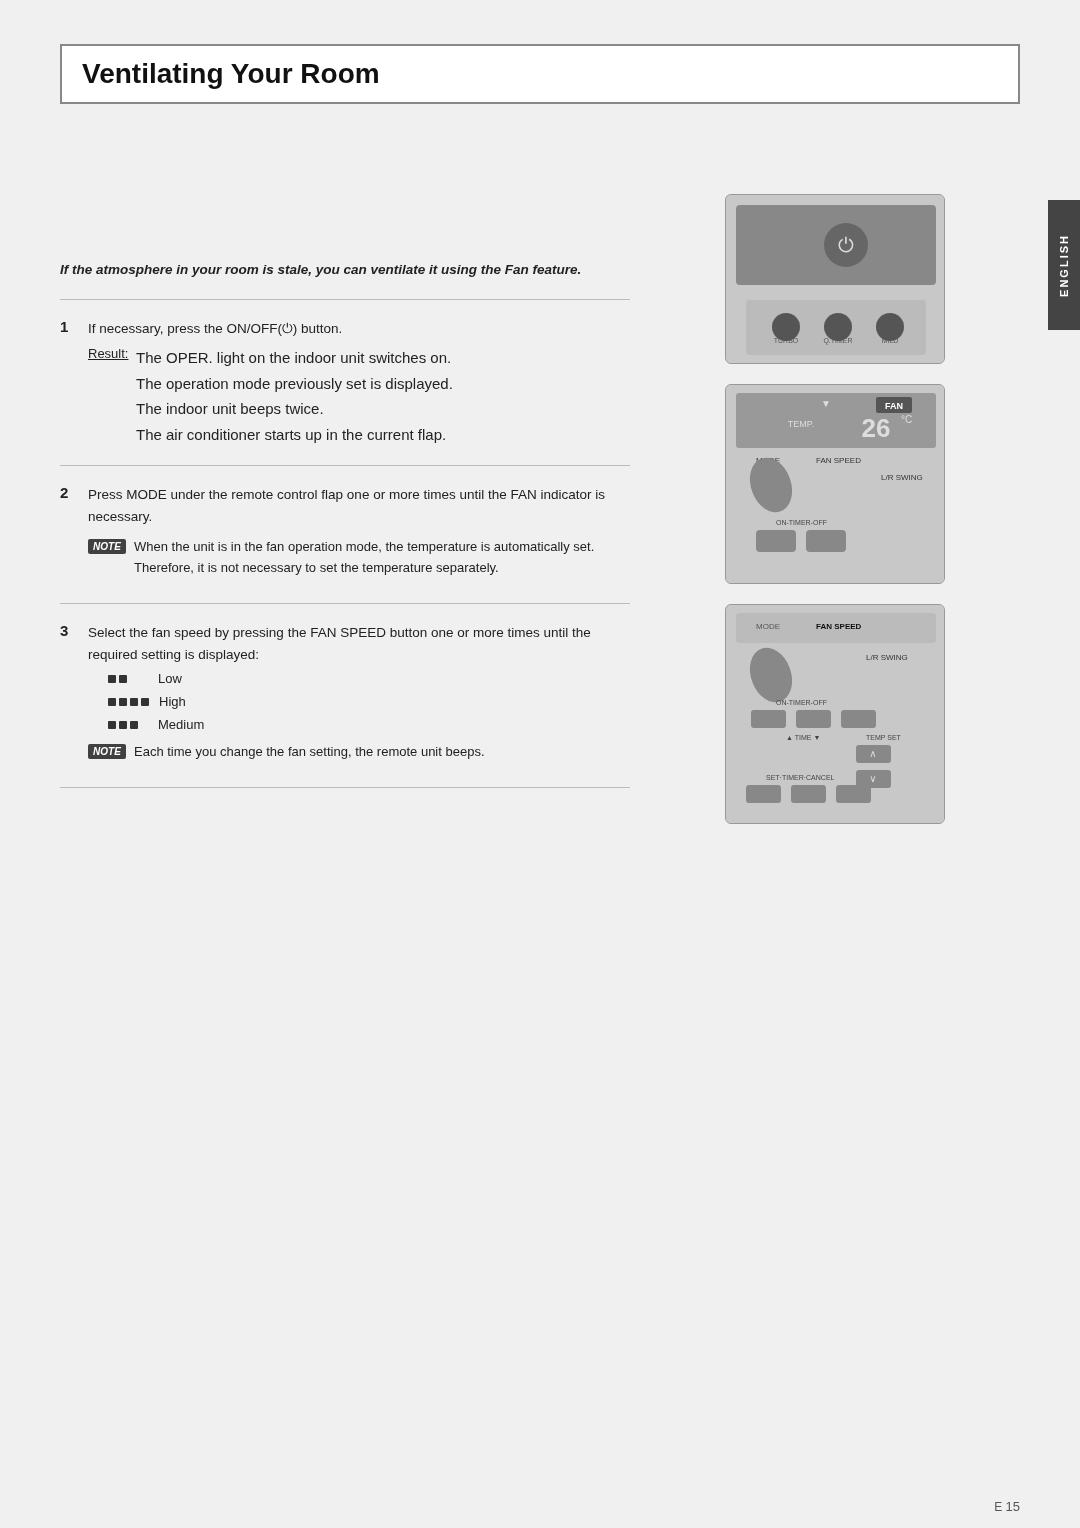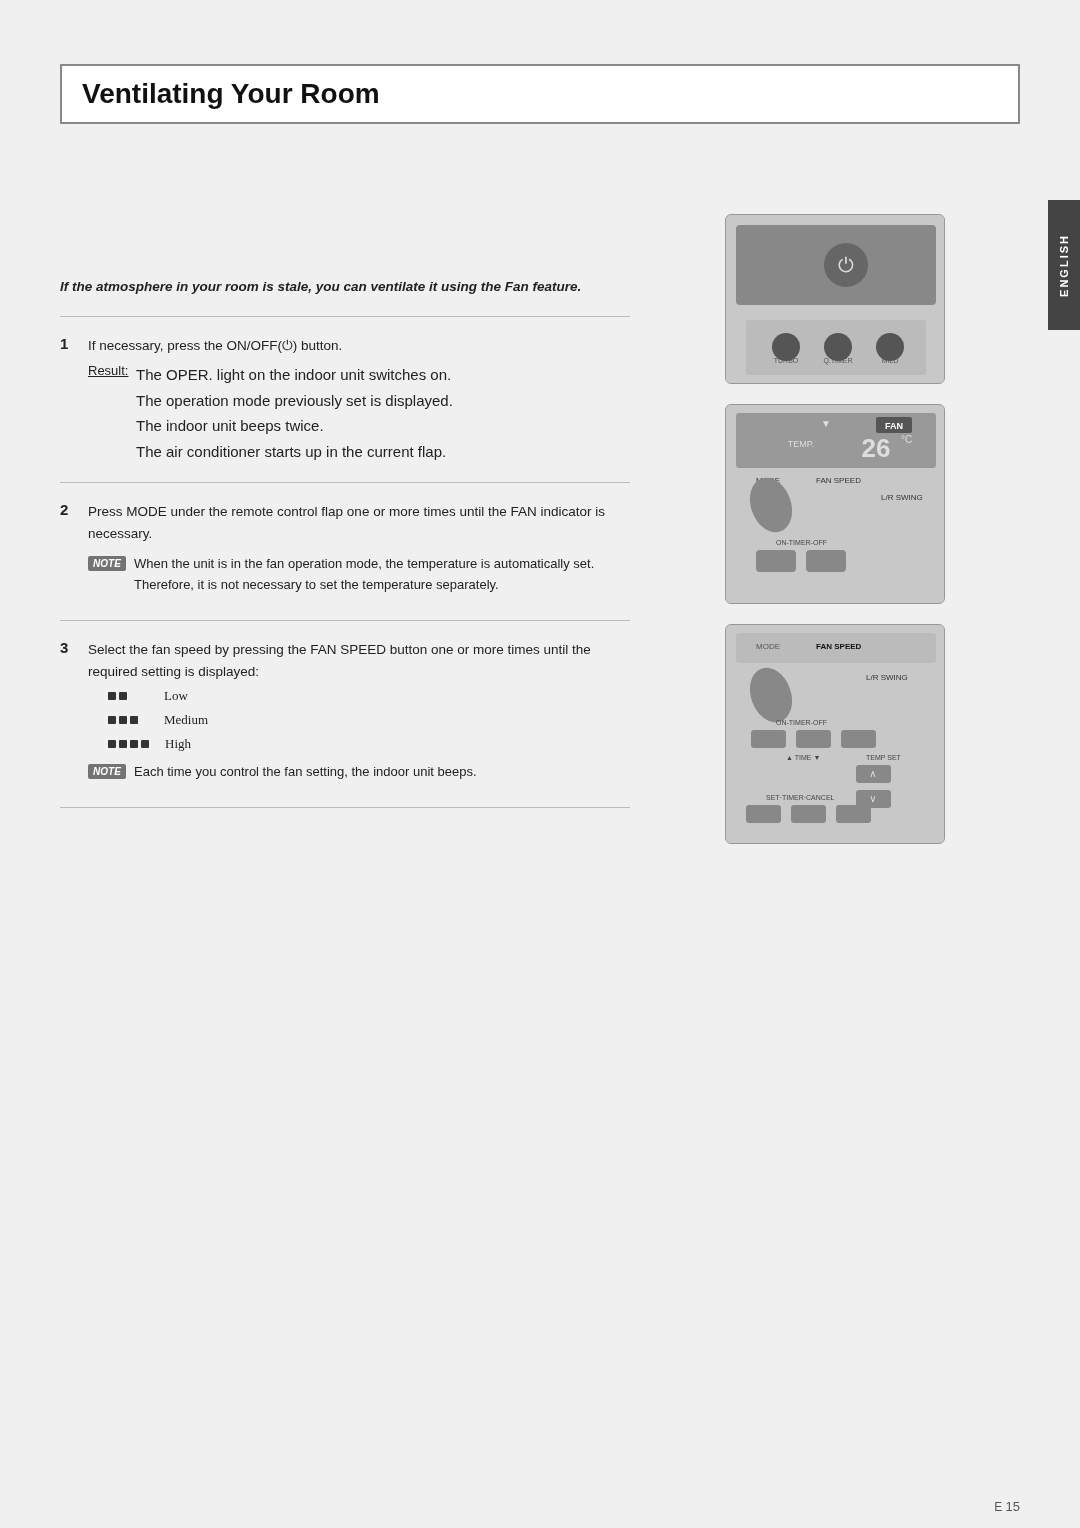--- a/index.html
+++ b/index.html
@@ -39,21 +39,21 @@
       font-weight: bold;
       writing-mode: vertical-rl;
       transform: rotate(180deg);
       letter-spacing: 2px;
     }
 
     
     .main-content {
       position: absolute;
       left: 60px;
-      top: 64px;
+      top: 44px;
       width: 960px;
       height: 1440px;
     }
 
     
     .title-section {
       border: 2px solid #888;
       padding: 12px 20px;
       margin-bottom: 30px;
       background: white;
@@ -137,45 +137,44 @@
 
     
     .note-block {
       display: flex;
       gap: 8px;
       margin-top: 10px;
       margin-bottom: 6px;
       align-items: flex-start;
     }
     .note-label {
-      background: #737373;
+      background: #404040;
       color: white;
       font-size: 10px;
       font-weight: bold;
       padding: 2px 5px;
       border-radius: 2px;
       min-width: 38px;
       text-align: center;
       margin-top: 2px;
       font-style: italic;
     }
     .note-text {
       font-size: 13px;
       line-height: 1.6;
       flex: 1;
     }
 
     
     .fan-speed-item {
       display: flex;
       align-items: center;
-      gap: 16px;
+      gap: 10px;
       margin-bottom: 8px;
       margin-left: 20px;
-      font-family: Liberation Serif, serif;
     }
     .dots {
       display: flex;
       gap: 3px;
       min-width: 40px;
     }
     .dot {
       width: 8px;
       height: 8px;
       background: #333;
@@ -287,36 +286,36 @@
                   <div class="dot"></div>
                   <div class="dot"></div>
                 </div>
                 <span class="fan-speed-label">Low</span>
               </div>
               <div class="fan-speed-item">
                 <div class="dots">
                   <div class="dot"></div>
                   <div class="dot"></div>
                   <div class="dot"></div>
+                  <div class="dot"></div>
+                </div>
+                <span class="fan-speed-label">High</span>
+              </div>
+              <div class="fan-speed-item">
+                <div class="dots">
+                  <div class="dot"></div>
+                  <div class="dot"></div>
+                  <div class="dot"></div>
                 </div>
                 <span class="fan-speed-label">Medium</span>
               </div>
-              <div class="fan-speed-item">
-                <div class="dots">
-                  <div class="dot"></div>
-                  <div class="dot"></div>
-                  <div class="dot"></div>
-                  <div class="dot"></div>
-                </div>
-                <span class="fan-speed-label">High</span>
-              </div>
 
               <div class="note-block">
                 <span class="note-label">NOTE</span>
-                <div class="note-text">Each time you control the fan setting, the indoor unit beeps.</div>
+                <div class="note-text">Each time you change the fan setting, the remote unit beeps.</div>
               </div>
             </div>
           </div>
         </div>
         <div class="section" style="border-top:1px solid #bbb; margin-top:4px;"></div>
 
       </div>
 
       <div class="right-col">
 

